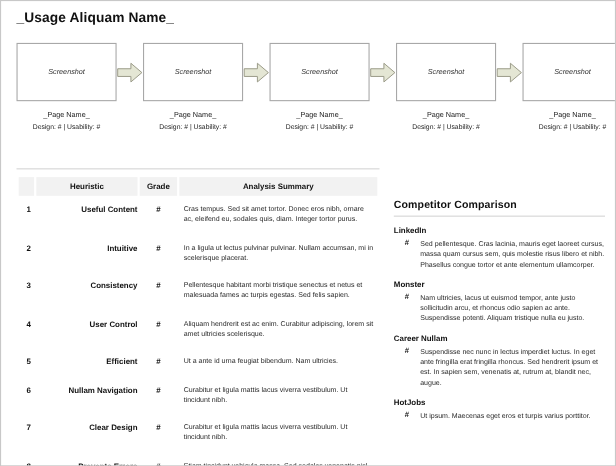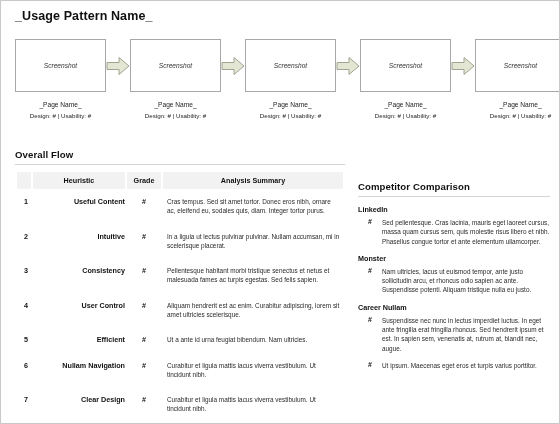--- a/index.html
+++ b/index.html
@@ -187,21 +187,21 @@
     font-size: 6.4px;
     line-height: 1.45;
     color: #2a2a2a;
   }
 </style>
 </head>
 <body>
 
 <div id="page">
 
-  <div class="page-title">_Usage Pattern Name_</div>
+  <div class="page-title">_Usage Aliquam Name_</div>
 
   <div class="flow-strip" id="flow-strip">
       <div class="flow-step">
         <div class="shot-box">
           <span class="shot-label">Screenshot</span>
         </div>
         <div class="page-name">_Page Name_</div>
         <div class="page-meta">Design: #  |  Usability: #</div>
       </div>
       <div class="flow-arrow">
@@ -248,21 +248,20 @@
       <div class="flow-step">
         <div class="shot-box">
           <span class="shot-label">Screenshot</span>
         </div>
         <div class="page-name">_Page Name_</div>
         <div class="page-meta">Design: #  |  Usability: #</div>
       </div>
     </div>
 
   <div class="section" id="overall-flow">
-    <div class="section-title">Overall Flow</div>
     <div class="section-rule"></div>
 
     <table class="hx-table">
       <colgroup>
         <col style="width:14px">
           <col style="width:92px">
           <col style="width:34px">
           <col>
       </colgroup>
       <thead>
@@ -346,20 +345,21 @@
           </div>
         </div>
         <div class="comp-block">
           <div class="comp-name">Career Nullam</div>
           <div class="comp-row">
             <div class="comp-grade">#</div>
             <div class="comp-text">Suspendisse nec nunc in lectus imperdiet luctus. In eget ante fringilla erat fringilla rhoncus. Sed hendrerit ipsum et est. In sapien sem, venenatis at, rutrum at, blandit nec, augue.</div>
           </div>
         </div>
         <div class="comp-block">
+          <div class="comp-name">HotJobs</div>
           <div class="comp-row">
             <div class="comp-grade">#</div>
             <div class="comp-text">Ut ipsum. Maecenas eget eros et turpis varius porttitor.</div>
           </div>
         </div>
       </div>
   </div>
 
 </div>
 

